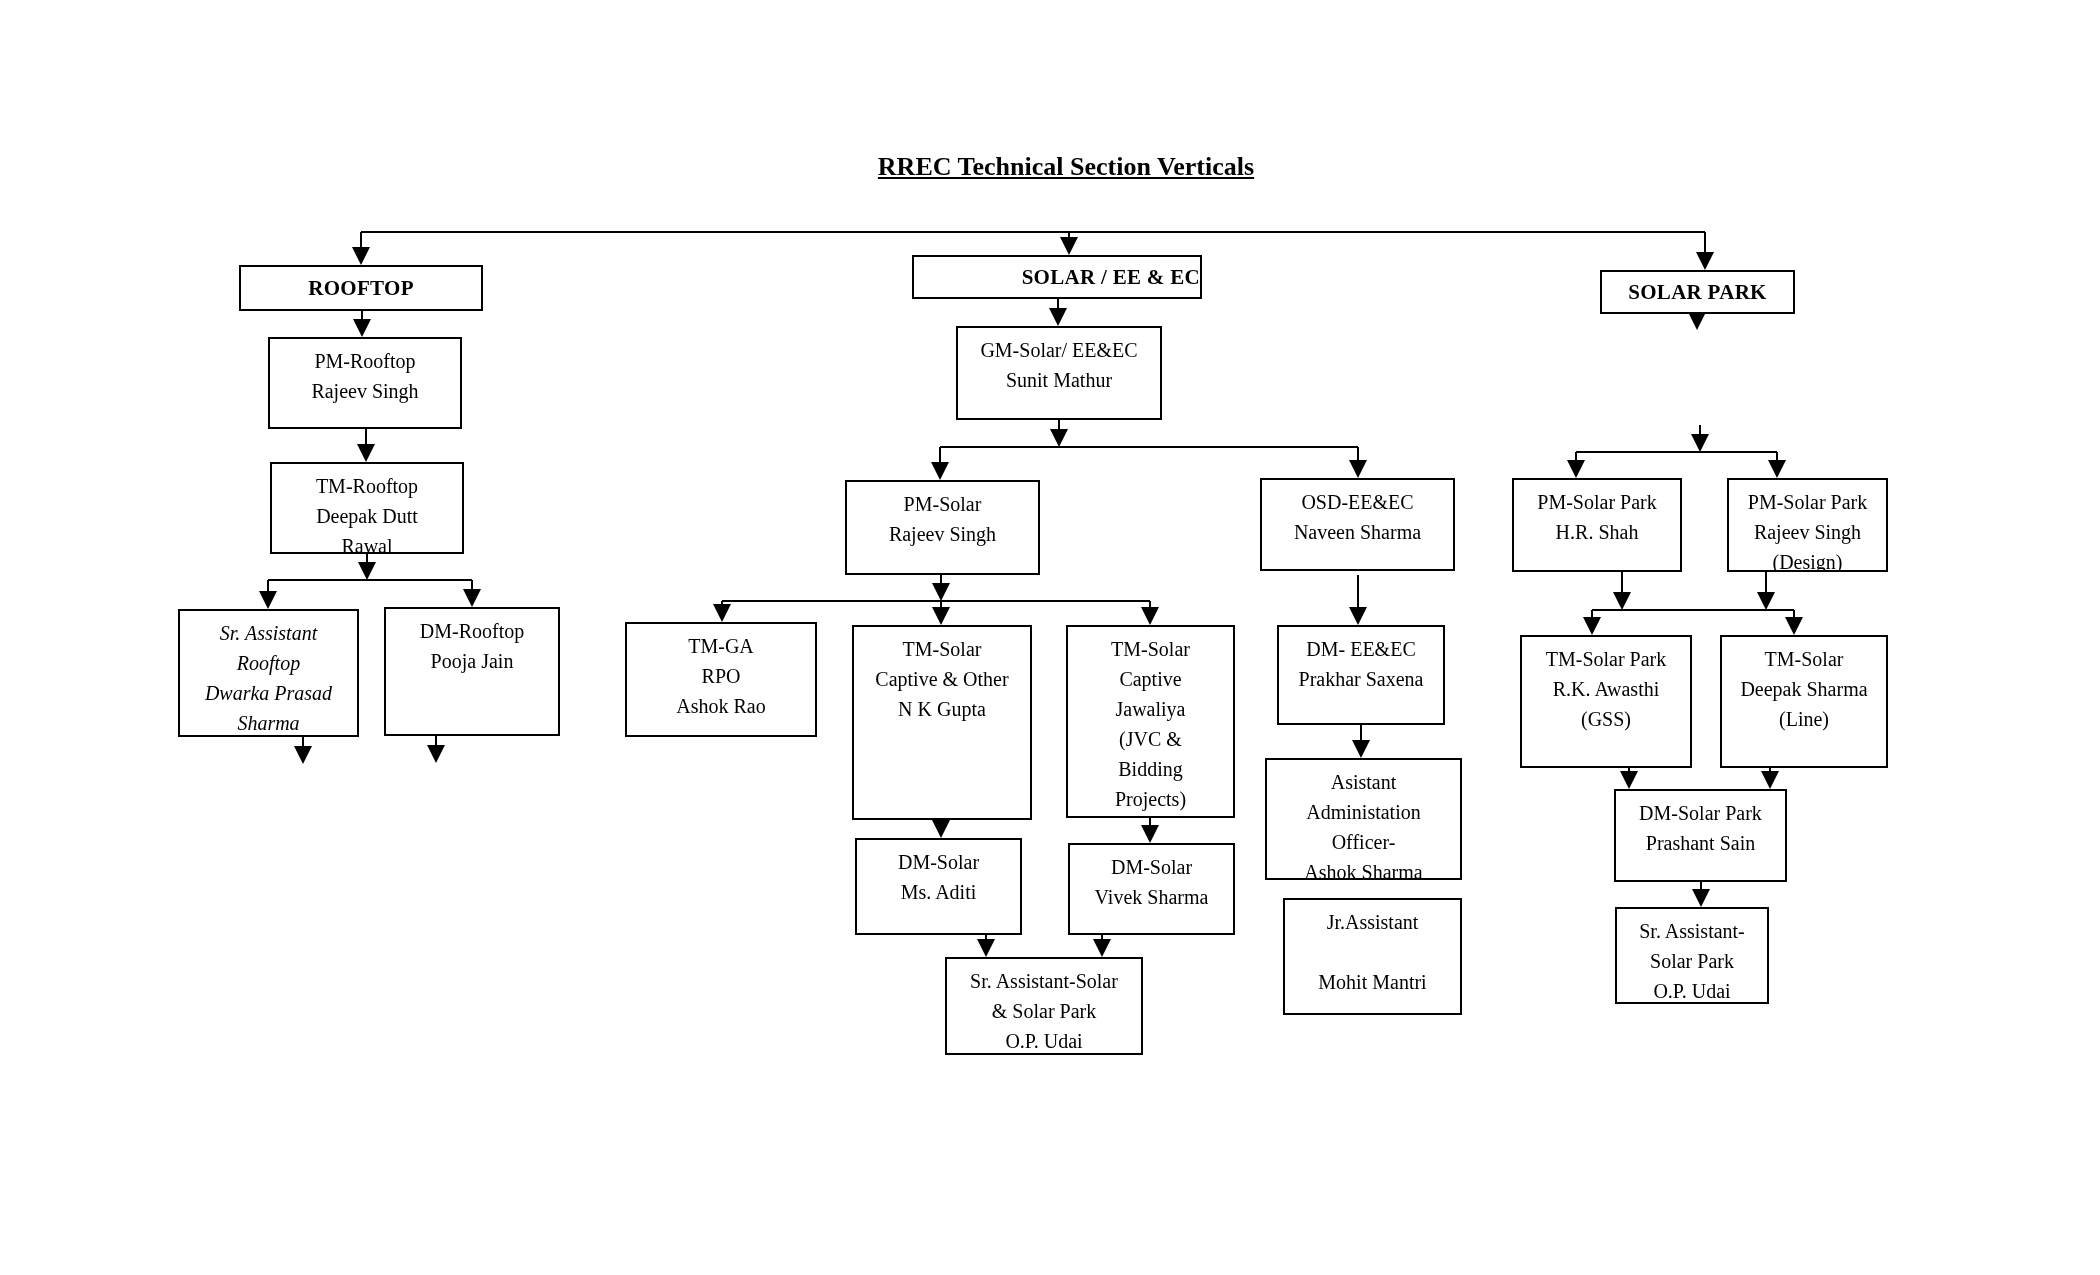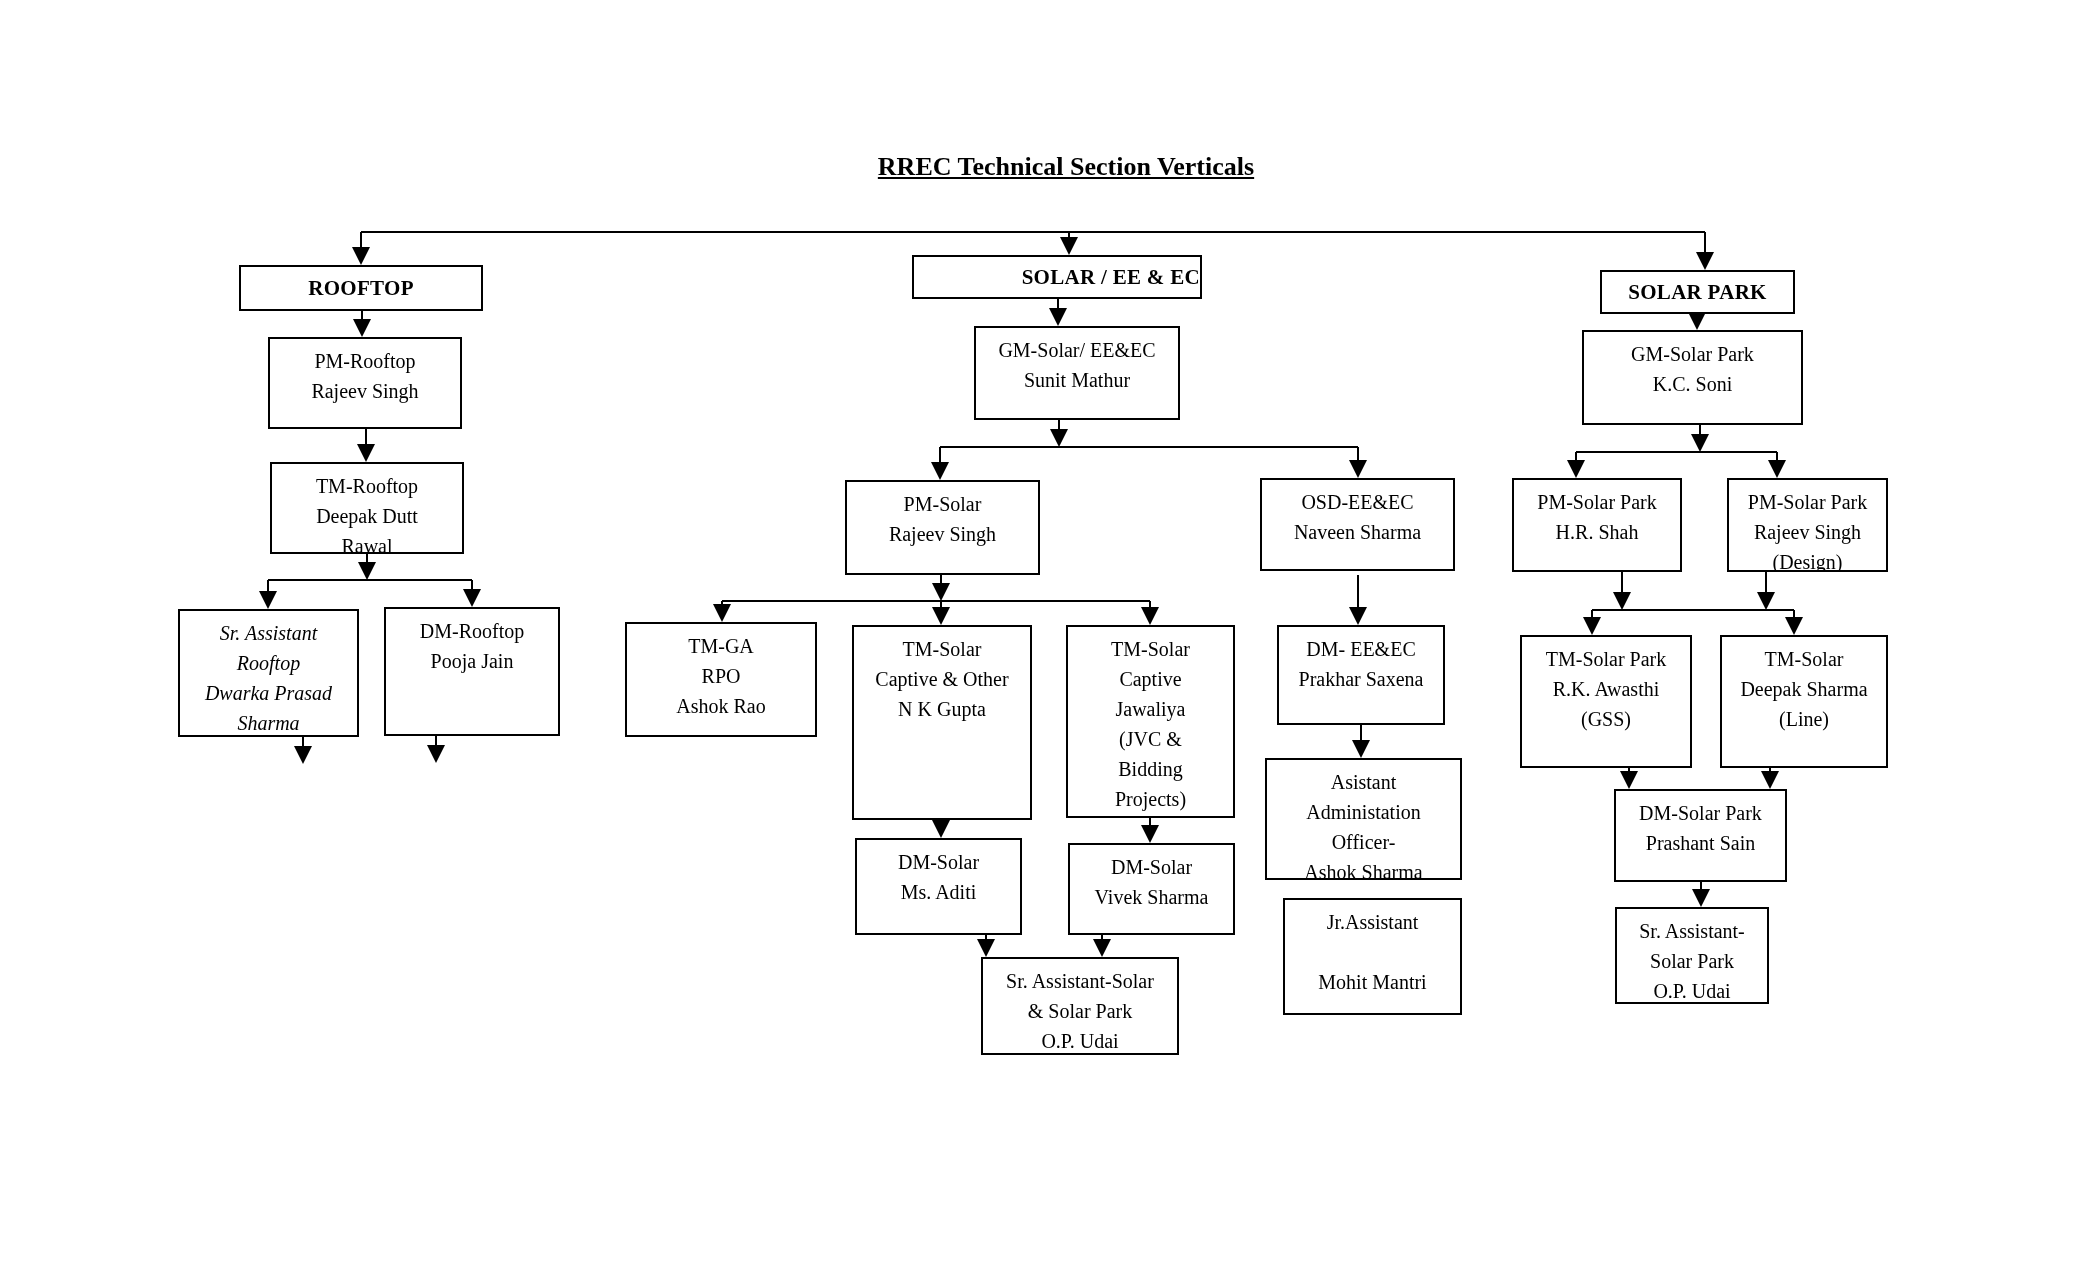--- a/index.html
+++ b/index.html
@@ -202,21 +202,21 @@
       <div>Dwarka Prasad</div>
       <div>Sharma</div>
     </div>
     <div class="org-box" style="left: 384px; top: 607px; width: 176px; height: 129px;">
       <div>DM-Rooftop</div>
       <div>Pooja Jain</div>
     </div>
     <div class="org-box hdr" style="left: 912px; top: 255px; width: 290px; height: 44px; justify-content: flex-end;">
       <div>SOLAR / EE &amp; EC</div>
     </div>
-    <div class="org-box" style="left: 956px; top: 326px; width: 206px; height: 94px; margin-left: 18px;">
+    <div class="org-box" style="left: 956px; top: 326px; width: 206px; height: 94px;">
       <div>GM-Solar/ EE&amp;EC</div>
       <div>Sunit Mathur</div>
     </div>
     <div class="org-box" style="left: 845px; top: 480px; width: 195px; height: 95px;">
       <div>PM-Solar</div>
       <div>Rajeev Singh</div>
     </div>
     <div class="org-box" style="left: 1260px; top: 478px; width: 195px; height: 93px;">
       <div>OSD-EE&amp;EC</div>
       <div>Naveen Sharma</div>
@@ -240,21 +240,21 @@
       <div>Projects)</div>
     </div>
     <div class="org-box" style="left: 855px; top: 838px; width: 167px; height: 97px;">
       <div>DM-Solar</div>
       <div>Ms. Aditi</div>
     </div>
     <div class="org-box" style="left: 1068px; top: 843px; width: 167px; height: 92px;">
       <div>DM-Solar</div>
       <div>Vivek Sharma</div>
     </div>
-    <div class="org-box" style="left: 945px; top: 957px; width: 198px; height: 98px; margin-left: 36px;">
+    <div class="org-box" style="left: 945px; top: 957px; width: 198px; height: 98px;">
       <div>Sr. Assistant-Solar</div>
       <div>&amp; Solar Park</div>
       <div>O.P. Udai</div>
     </div>
     <div class="org-box" style="left: 1277px; top: 625px; width: 168px; height: 100px;">
       <div>DM- EE&amp;EC</div>
       <div>Prakhar Saxena</div>
     </div>
     <div class="org-box" style="left: 1265px; top: 758px; width: 197px; height: 122px;">
       <div>Asistant</div>
@@ -263,24 +263,20 @@
       <div>Ashok Sharma</div>
     </div>
     <div class="org-box" style="left: 1283px; top: 898px; width: 179px; height: 117px;">
       <div>Jr.Assistant</div>
       <div>&nbsp;</div>
       <div>Mohit Mantri</div>
     </div>
     <div class="org-box hdr" style="left: 1600px; top: 270px; width: 195px; height: 44px;">
       <div>SOLAR PARK</div>
     </div>
-    <div class="org-box" style="left: 1582px; top: 330px; width: 221px; height: 95px;">
-      <div>GM-Solar Park</div>
-      <div>K.C. Soni</div>
-    </div>
     <div class="org-box" style="left: 1512px; top: 478px; width: 170px; height: 94px;">
       <div>PM-Solar Park</div>
       <div>H.R. Shah</div>
     </div>
     <div class="org-box" style="left: 1727px; top: 478px; width: 161px; height: 94px;">
       <div>PM-Solar Park</div>
       <div>Rajeev Singh</div>
       <div>(Design)</div>
     </div>
     <div class="org-box" style="left: 1520px; top: 635px; width: 172px; height: 133px;">

